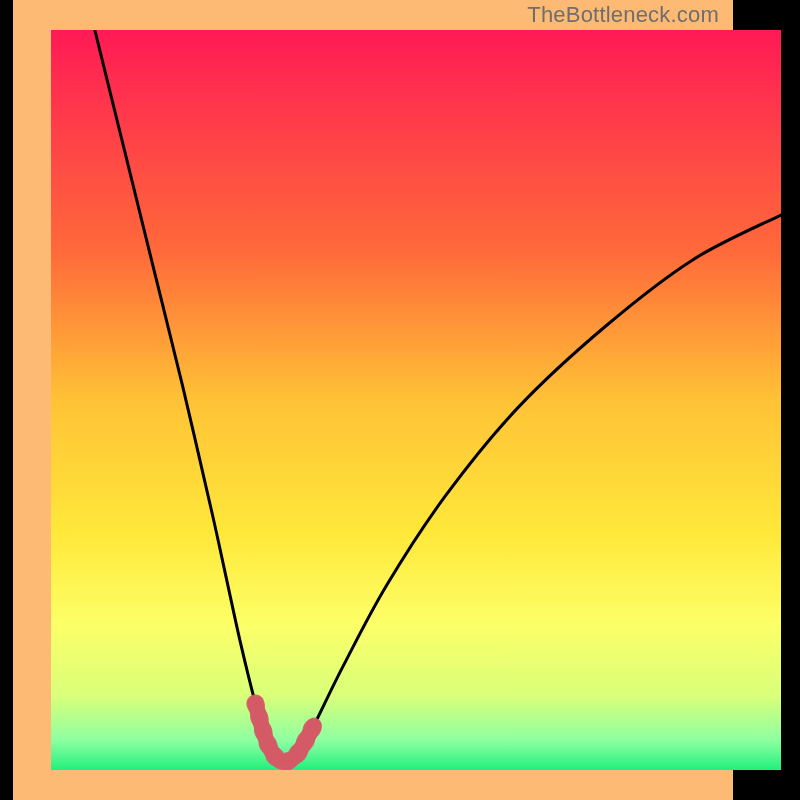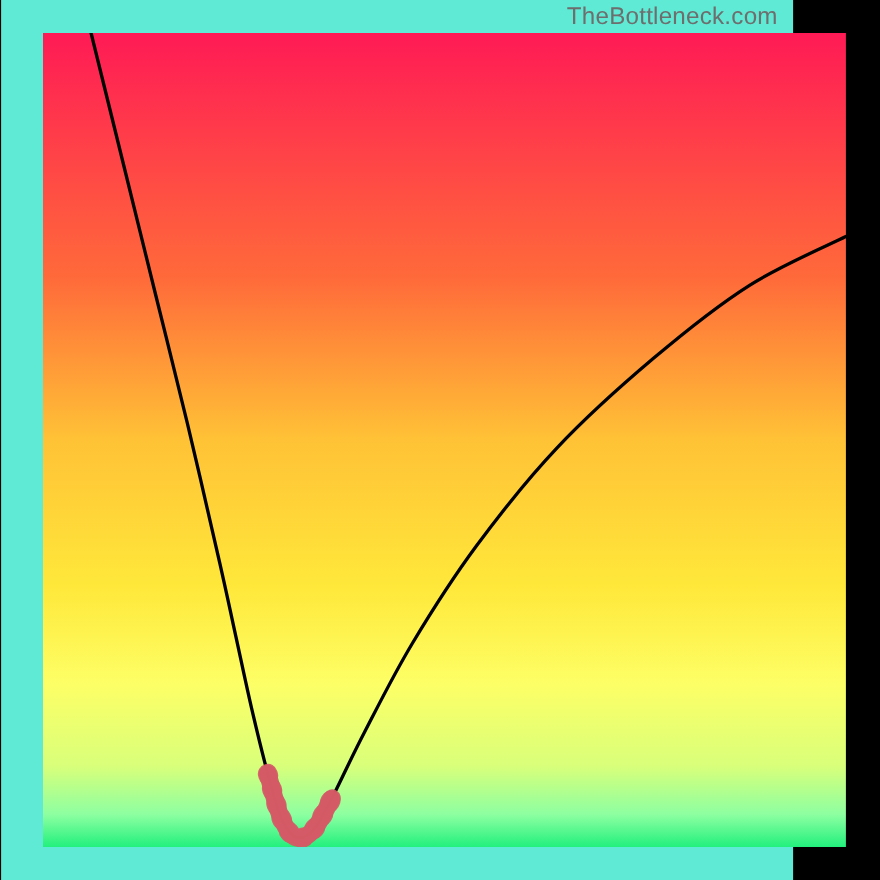--- a/index.html
+++ b/index.html
@@ -5,25 +5,25 @@
   html, body {
     margin: 0;
     padding: 0;
     width: 800px;
     height: 800px;
     background: #000;
     overflow: hidden;
   }
   .frame {
     position: absolute;
-    left: 1px;
+    left: 13px;
     top: 0;
     width: 720px;
     height: 800px;
-    background: #5eead4;
+    background: #fdba74;
   }
   .plot-area {
     position: absolute;
     overflow: hidden;
   }
   .gradient {
     position: absolute;
     inset: 0;
   }
   .watermark {

